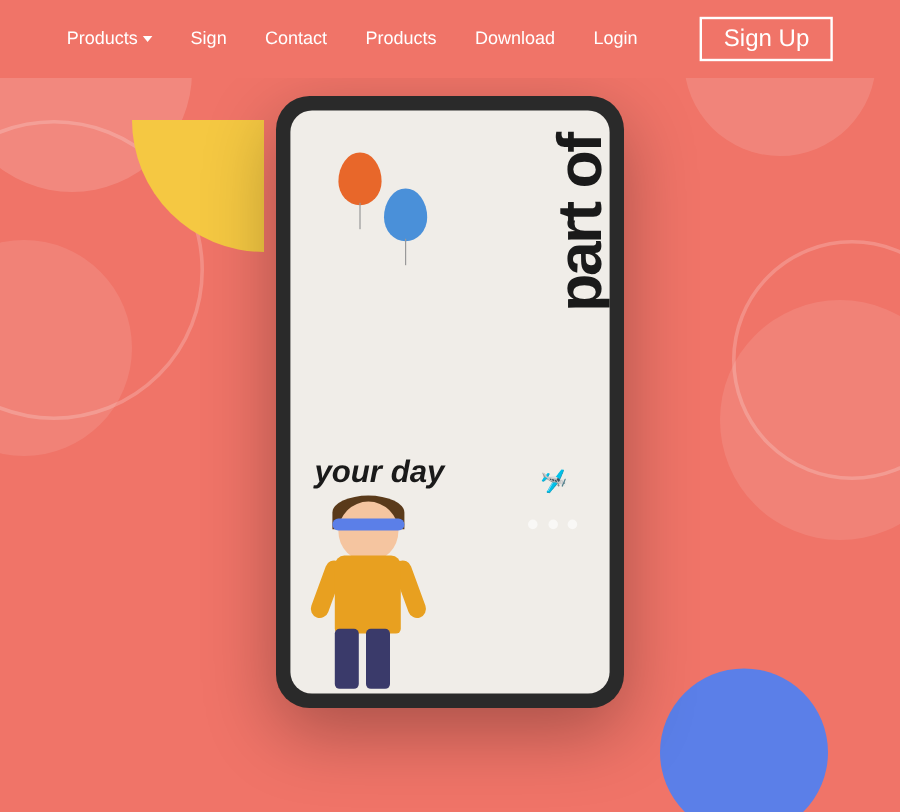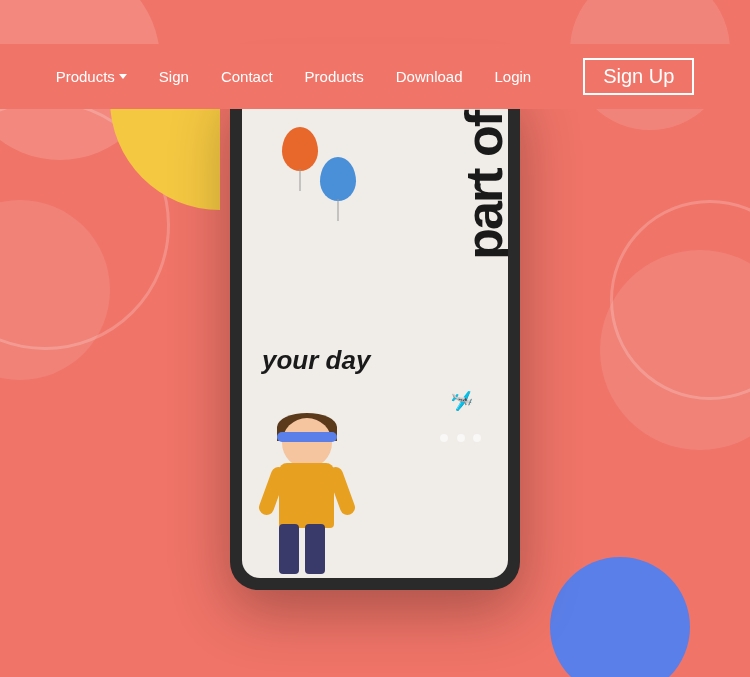--- a/index.html
+++ b/index.html
@@ -15,21 +15,20 @@
     
     nav {
       position: relative;
       z-index: 10;
       display: flex;
       align-items: center;
       justify-content: center;
       gap: 32px;
       padding: 14px 20px;
       background-color: #F07468;
-      margin-top: 44px;
     }
     .nav-item {
       color: #fff;
       font-size: 15px;
       font-weight: 500;
       cursor: pointer;
       text-decoration: none;
       display: flex;
       align-items: center;
       gap: 4px;
@@ -160,21 +159,21 @@
       width: 1px;
       height: 22px;
       background: #999;
     }
     .balloon-orange .balloon-shape { background: #E8672A; }
     .balloon-blue .balloon-shape { background: #4A90D9; }
 
     
     .your-day {
       position: absolute;
-      bottom: 202px;
+      bottom: 169px;
       left: 20px;
       font-size: 26px;
       font-weight: 700;
       color: #1a1a1a;
       font-style: italic;
     }
 
     
     .airplane {
       position: absolute;

